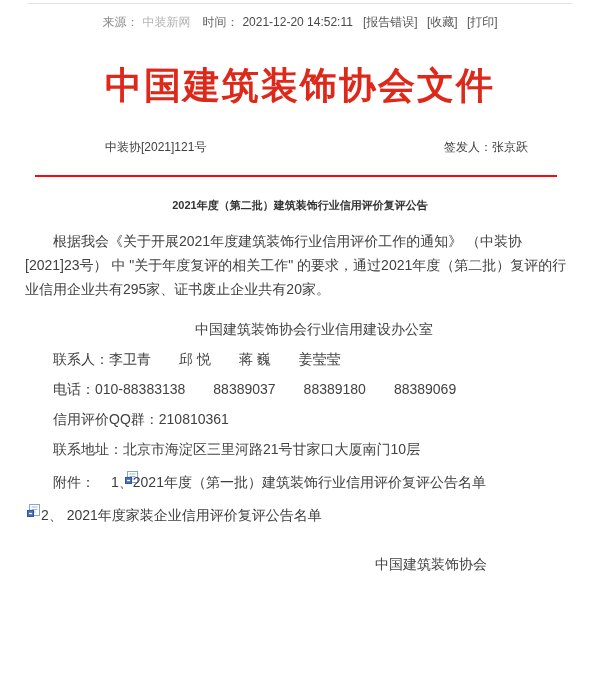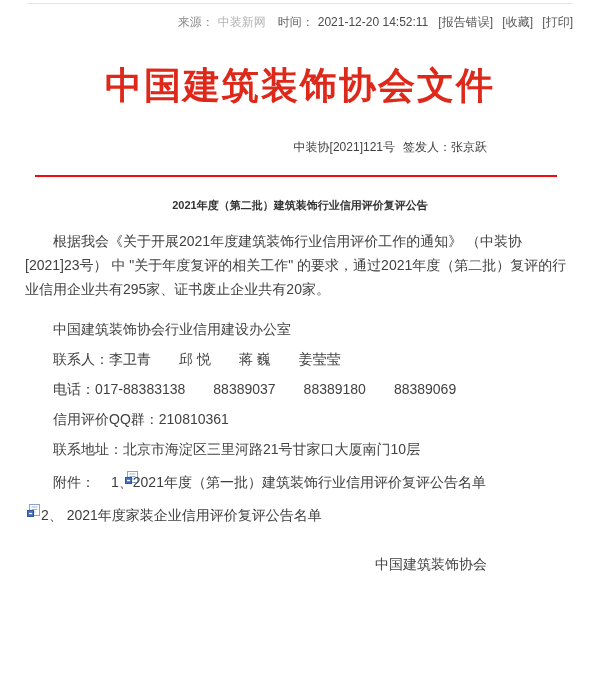--- a/index.html
+++ b/index.html
@@ -1,49 +1,49 @@
 <!DOCTYPE html>
 <html><head>
 <meta charset="utf-8">
 <style>
   html,body { margin:0; padding:0; background:#ffffff; }
   body { font-family:"Liberation Sans","DejaVu Sans",sans-serif; }
   .page { position:relative; width:600px; height:676px; background:#ffffff; overflow:hidden; box-sizing:border-box; }
 
   
   .meta-bar { margin:3px 27px 0 27px; border-top:1px solid #e4e4e4; padding-top:10px;
-              display:flex; justify-content:flex-end; align-items:baseline;
+              display:flex; justify-content:center; align-items:baseline;
               font-size:12px; color:#7d7d7d; }
   .meta-left span { margin-right:4px; }
   .src-label { color:#8a8a8a; }
   .src-value { color:#b3b3b3; margin-right:12px !important; cursor:pointer; }
   .time-label { color:#666666; }
   .time-value { color:#4a4a4a; }
   .meta-right a { color:#565656; text-decoration:none; margin-left:6px; cursor:pointer; }
 
   
   .masthead { margin:36px 10px 0 10px; text-align:center;
               font-family:"Liberation Serif","DejaVu Serif",serif;
               font-weight:bold; font-size:37px; line-height:1.05;
               color:#dd281a; letter-spacing:2px; }
 
   
-  .docnum-row { display:flex; justify-content:flex-end;
-                margin:33px 113px 0 105px; font-size:12px; color:#404040;gap:8px; }
+  .docnum-row { display:flex; justify-content:space-between;
+                margin:33px 72px 0 105px; font-size:12px; color:#404040;gap:8px; }
 
   .red-rule { border:none; border-top:2px solid #f20c0c; margin:19px 43px 0 35px; }
 
   .doc-title { margin:21px 28px 0 28px; text-align:center; font-size:11px;
                font-weight:bold; color:#333333; line-height:1.3; }
 
   .para { margin:17px 25px 0 25px; font-size:14px; line-height:24px; color:#414141; }
   .indent { text-indent:2em; }
 
   .line { margin:0 25px; font-size:14px; line-height:30px; color:#414141; }
-  .office-line { margin-top:13px; }
+  .office-line { margin-top:13px;text-align:center; }
 
   .attach-link { color:#3d3d3d; text-decoration:none; cursor:pointer; }
   .doc-icon { display:inline-block; width:13px; height:13px; vertical-align:3px;
               margin:0 1px 0 2px; }
 
   .sig { margin:0 113px 0 0; text-align:right; font-size:14px; line-height:30px; color:#414141; }
   .sig-org { margin-top:19px; }
 </style>
 </head>
 <body>
@@ -69,21 +69,21 @@
   </div>
 
   <hr class="red-rule">
 
   <h2 class="doc-title">2021年度（第二批）建筑装饰行业信用评价复评公告</h2>
 
   <p class="para indent">根据我会《关于开展2021年度建筑装饰行业信用评价工作的通知》 （中装协[2021]23号） 中 "关于年度复评的相关工作" 的要求，通过2021年度（第二批）复评的行业信用企业共有295家、证书废止企业共有20家。</p>
 
   <p class="line indent office-line">中国建筑装饰协会行业信用建设办公室</p>
   <p class="line indent">联系人：李卫青　　邱 悦　　蒋 巍　　姜莹莹</p>
-  <p class="line indent">电话：017-88383138　　88389037　　88389180　　88389069</p>
+  <p class="line indent">电话：010-88383138　　88389037　　88389180　　88389069</p>
   <p class="line indent">信用评价QQ群：210810361</p>
   <p class="line indent">联系地址：北京市海淀区三里河路21号甘家口大厦南门10层</p>
 
   <p class="line indent">
     <span>附件：</span><span class="doc-icon"><svg width="13" height="13" viewBox="0 0 13 13">
           <rect x="2.5" y="0.5" width="10" height="11" fill="#ffffff" stroke="#8aa3cc"></rect>
           <line x1="4.5" y1="3" x2="10.5" y2="3" stroke="#9db3d6" stroke-width="1"></line>
           <line x1="4.5" y1="5.5" x2="10.5" y2="5.5" stroke="#9db3d6" stroke-width="1"></line>
           <line x1="4.5" y1="8" x2="8.5" y2="8" stroke="#9db3d6" stroke-width="1"></line>
           <rect x="0.5" y="6.5" width="6" height="6" fill="#4a72c0" stroke="#2f55a0"></rect>

